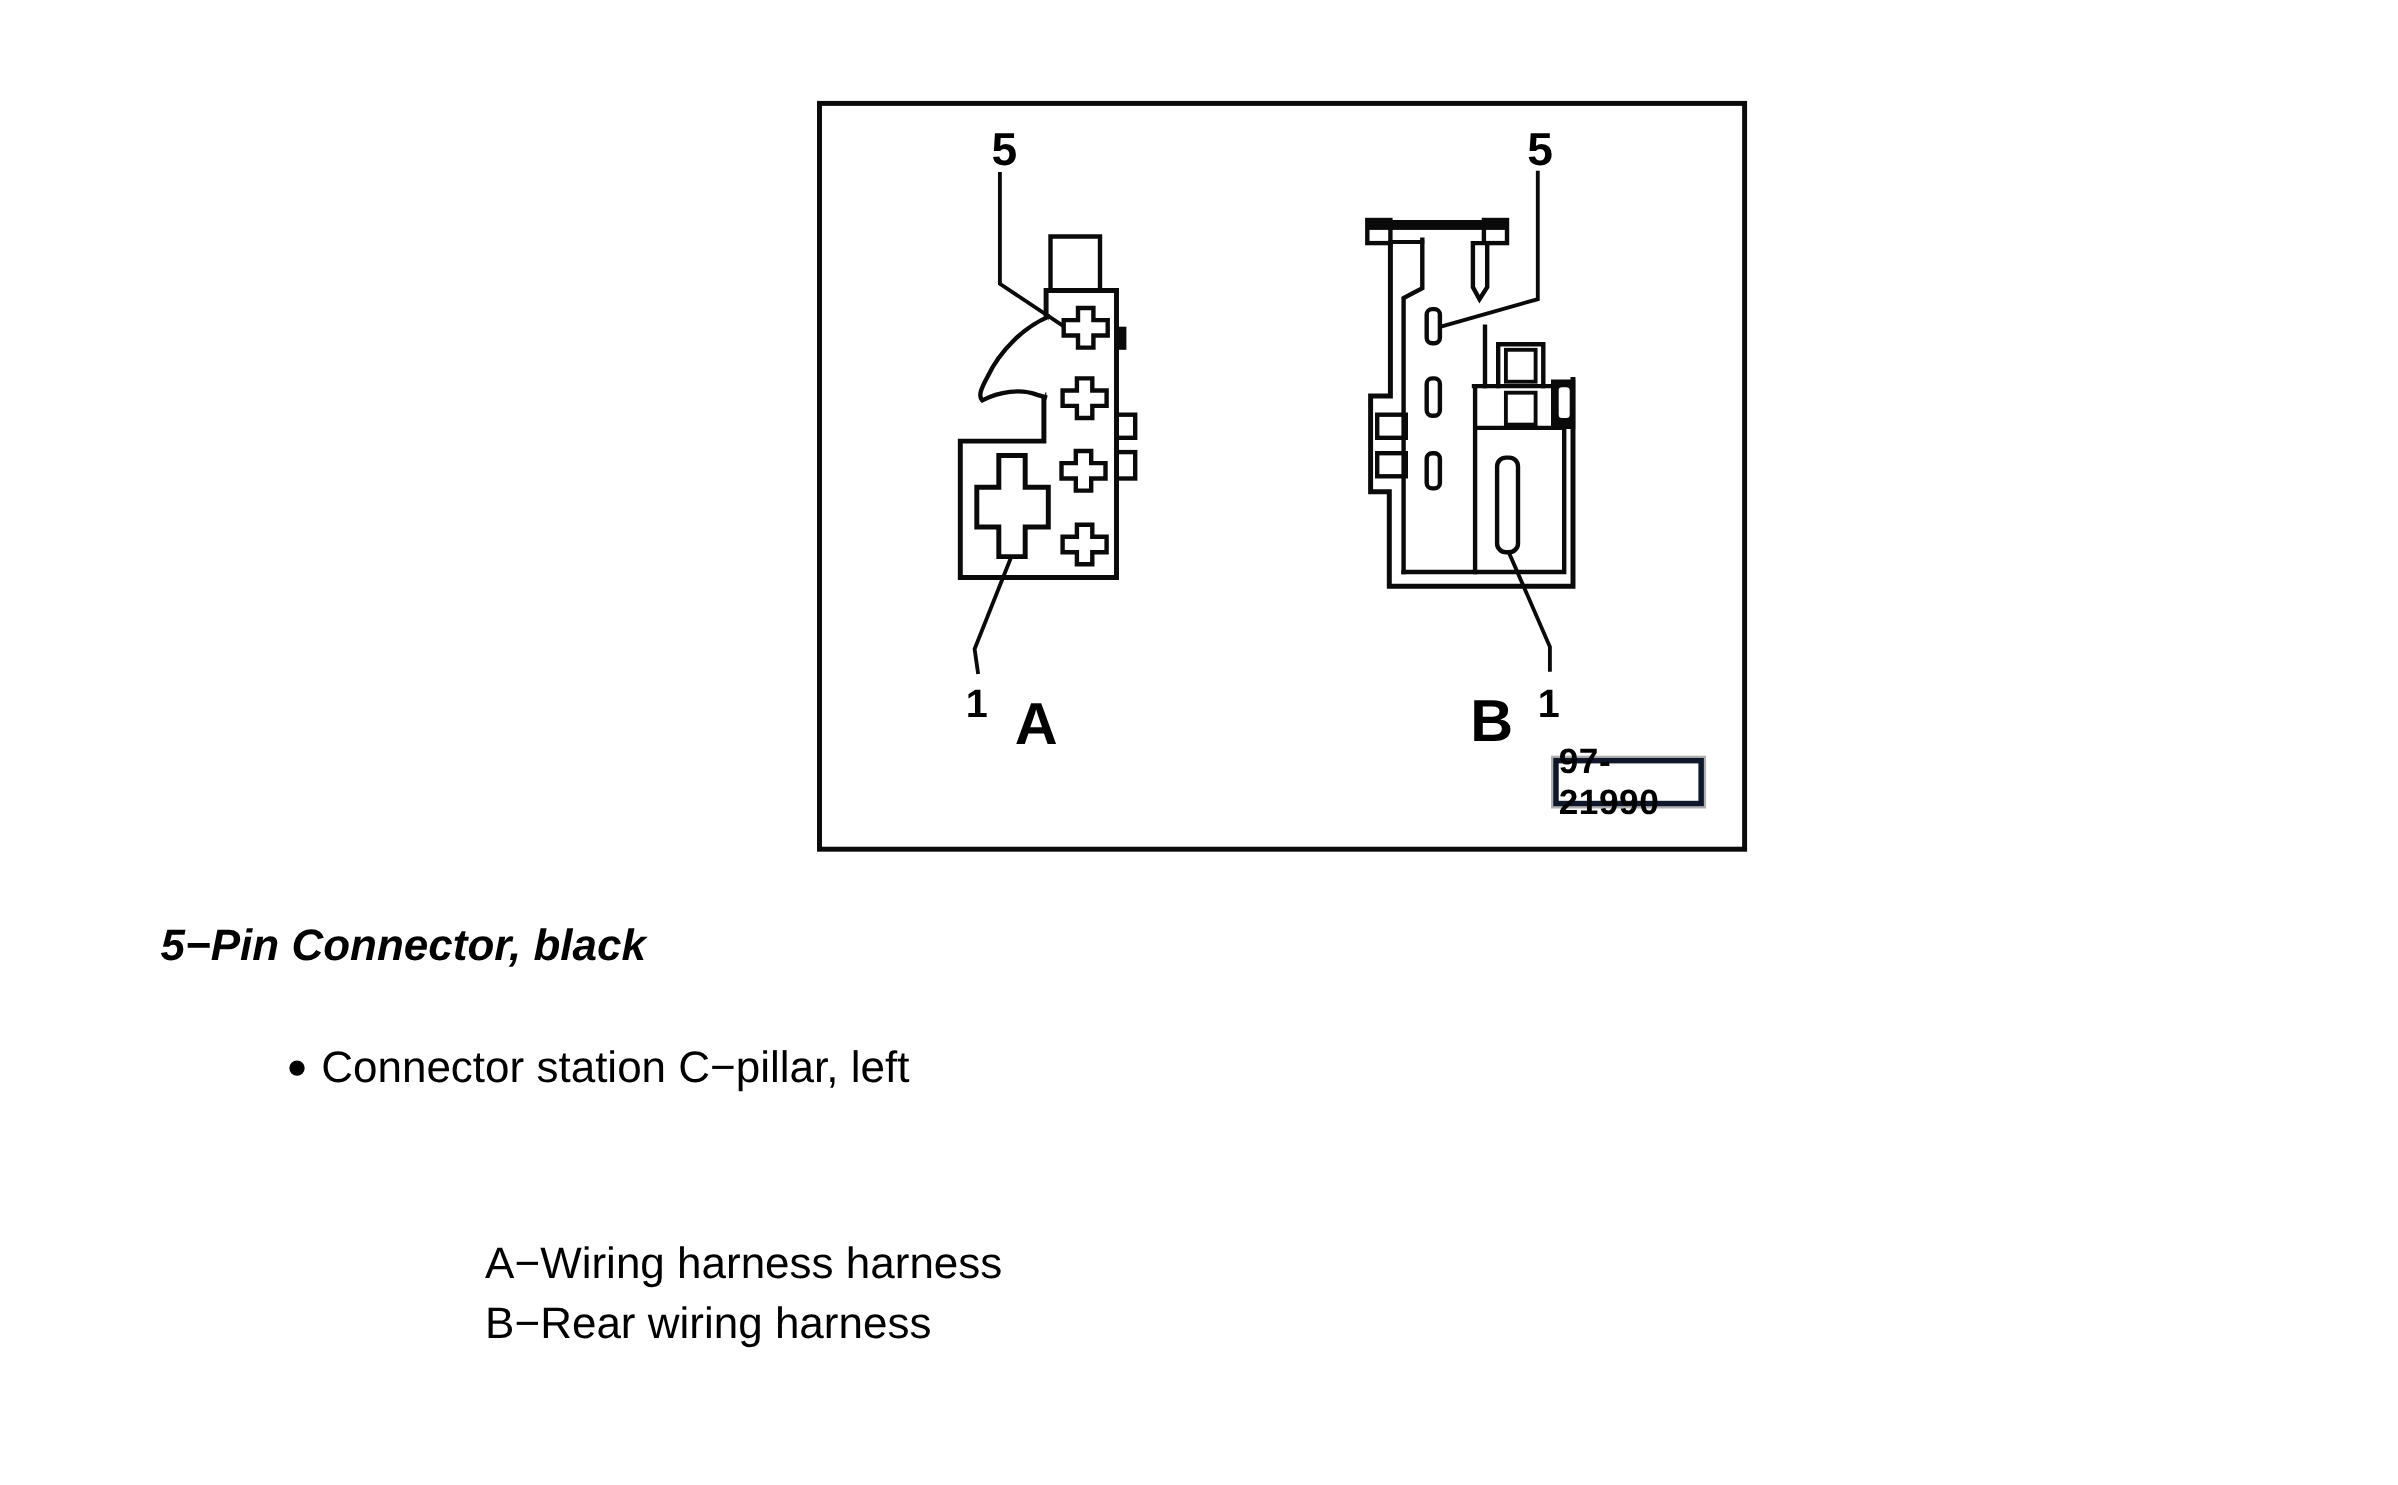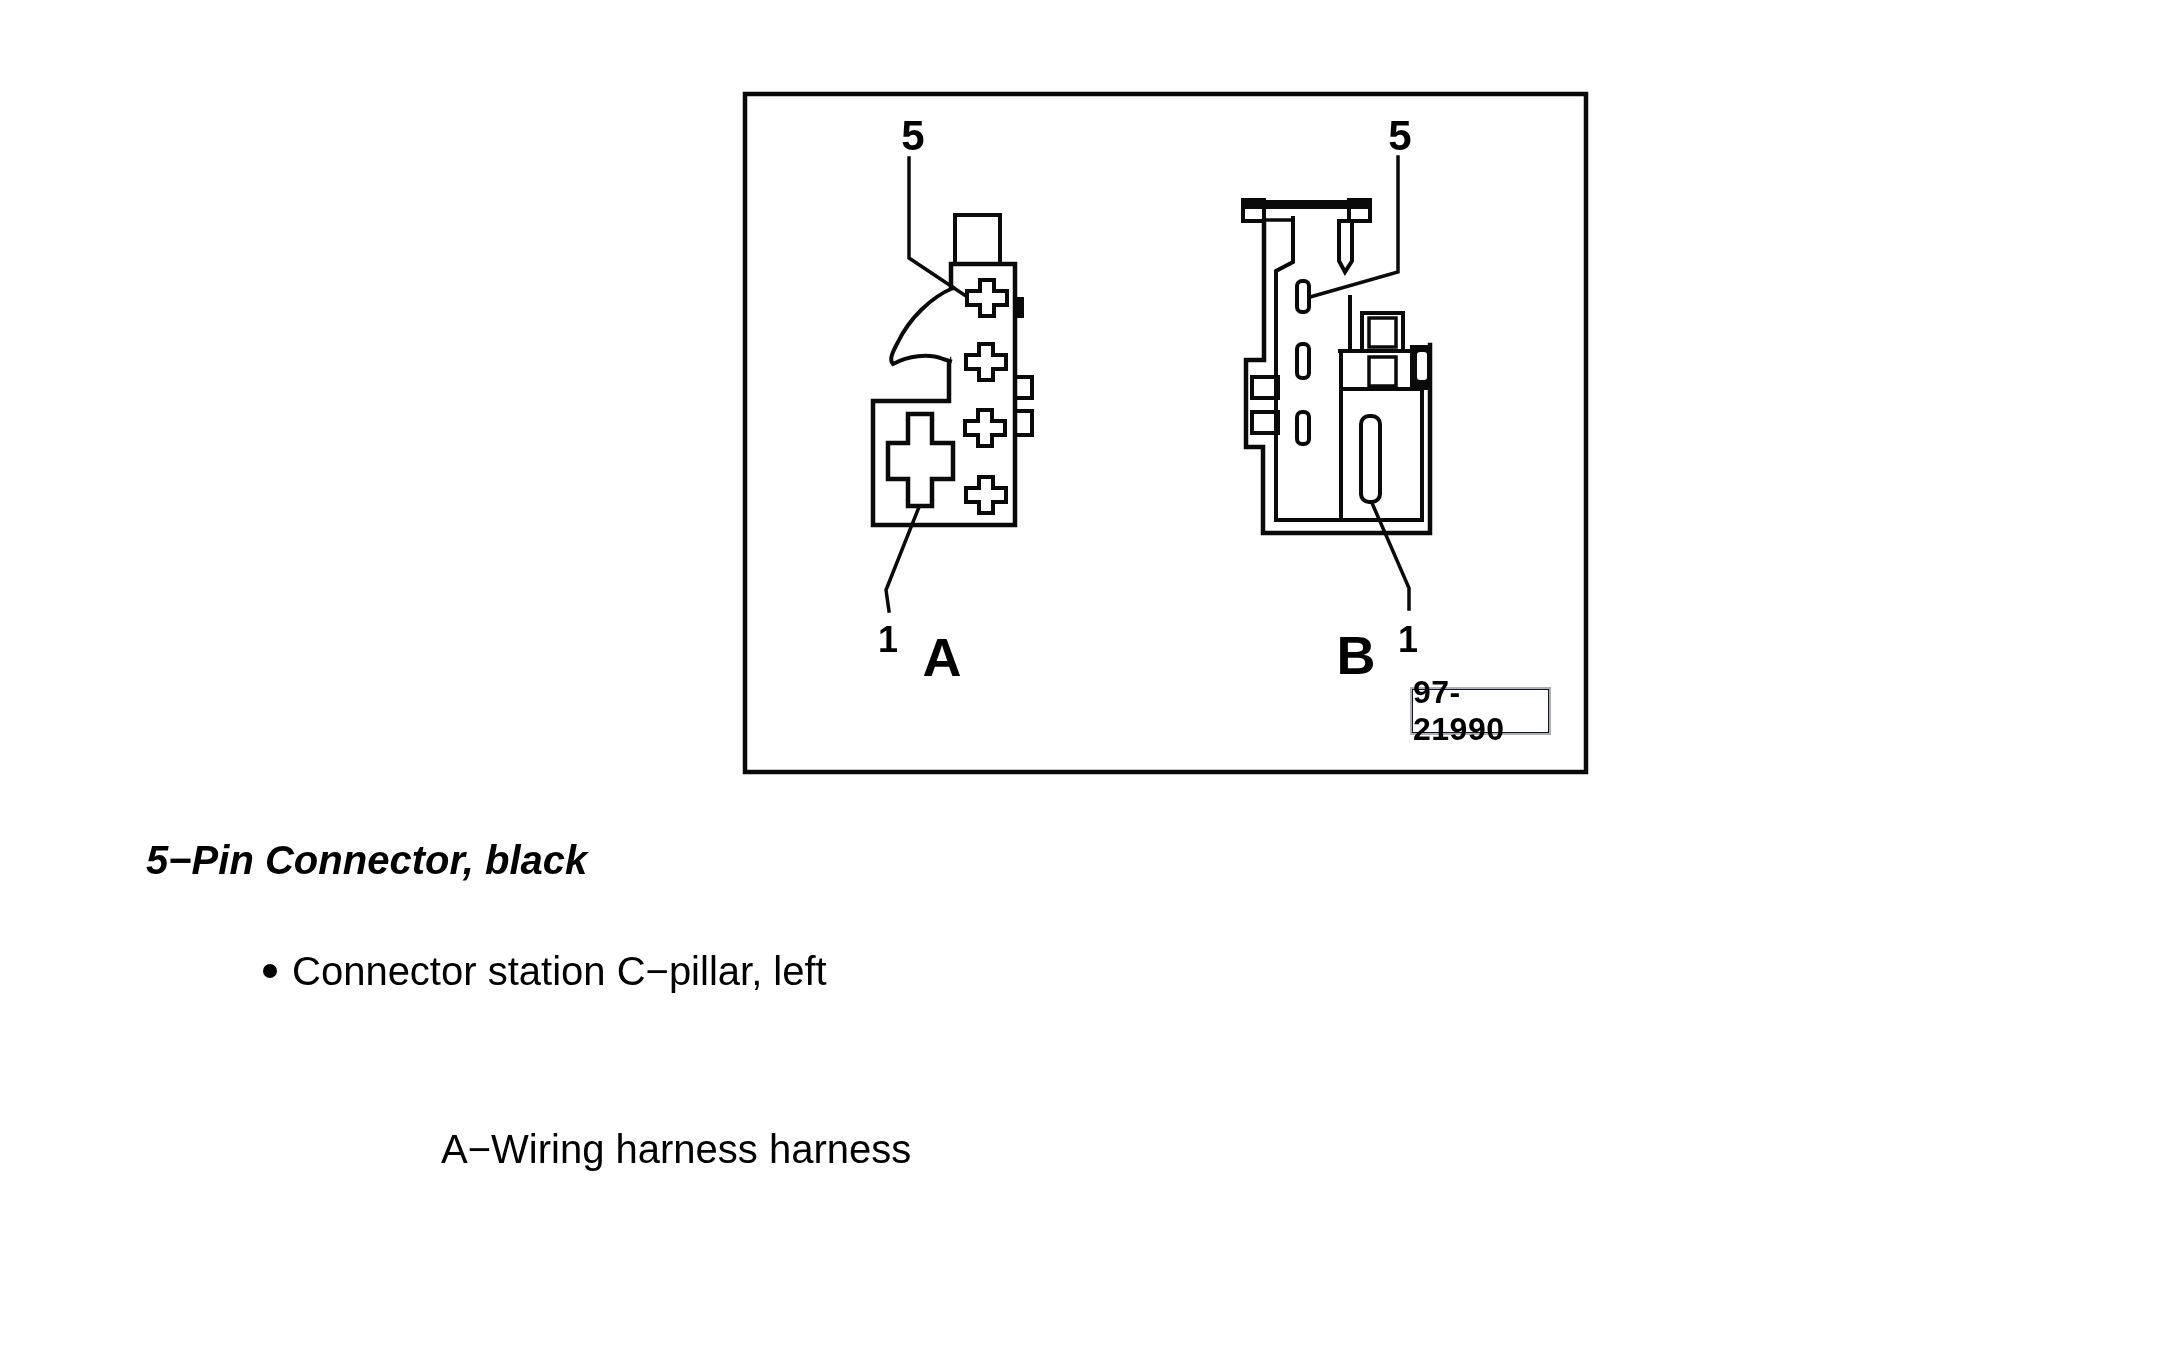--- a/index.html
+++ b/index.html
@@ -40,21 +40,21 @@
     text-anchor: middle;
   }
   .callout-num   { font-size: 42px; }
   .callout-num-s { font-size: 36px; }
   .connector-letter { font-size: 54px; }
 
   .part-number-box {
     left: 1412px; top: 689px;
     width: 137px; height: 44px;
     background: #fff;
-    border: 1px solid #0f172a;
+    border: 5px solid #0f172a;
     box-shadow: 0 0 0 2px #b0b0b0;
     box-sizing: border-box;
     display: flex;
     align-items: center;
     justify-content: center;
     font-size: 32px;
     font-weight: bold;
     letter-spacing: 0.5px;
   }
 
@@ -164,13 +164,14 @@
 
 <div class="abs part-number-box">97-21990</div>
 
 <div class="abs doc-heading">5−Pin Connector, black</div>
 
 <div class="abs bullet-dot"></div>
 <div class="abs bullet-text">Connector station C−pillar, left</div>
 
 <div class="abs legend-block">
   <div>A−Wiring harness harness</div>
+  <div>B−Rear wiring harness</div>
 </div>
 
 </body></html>

